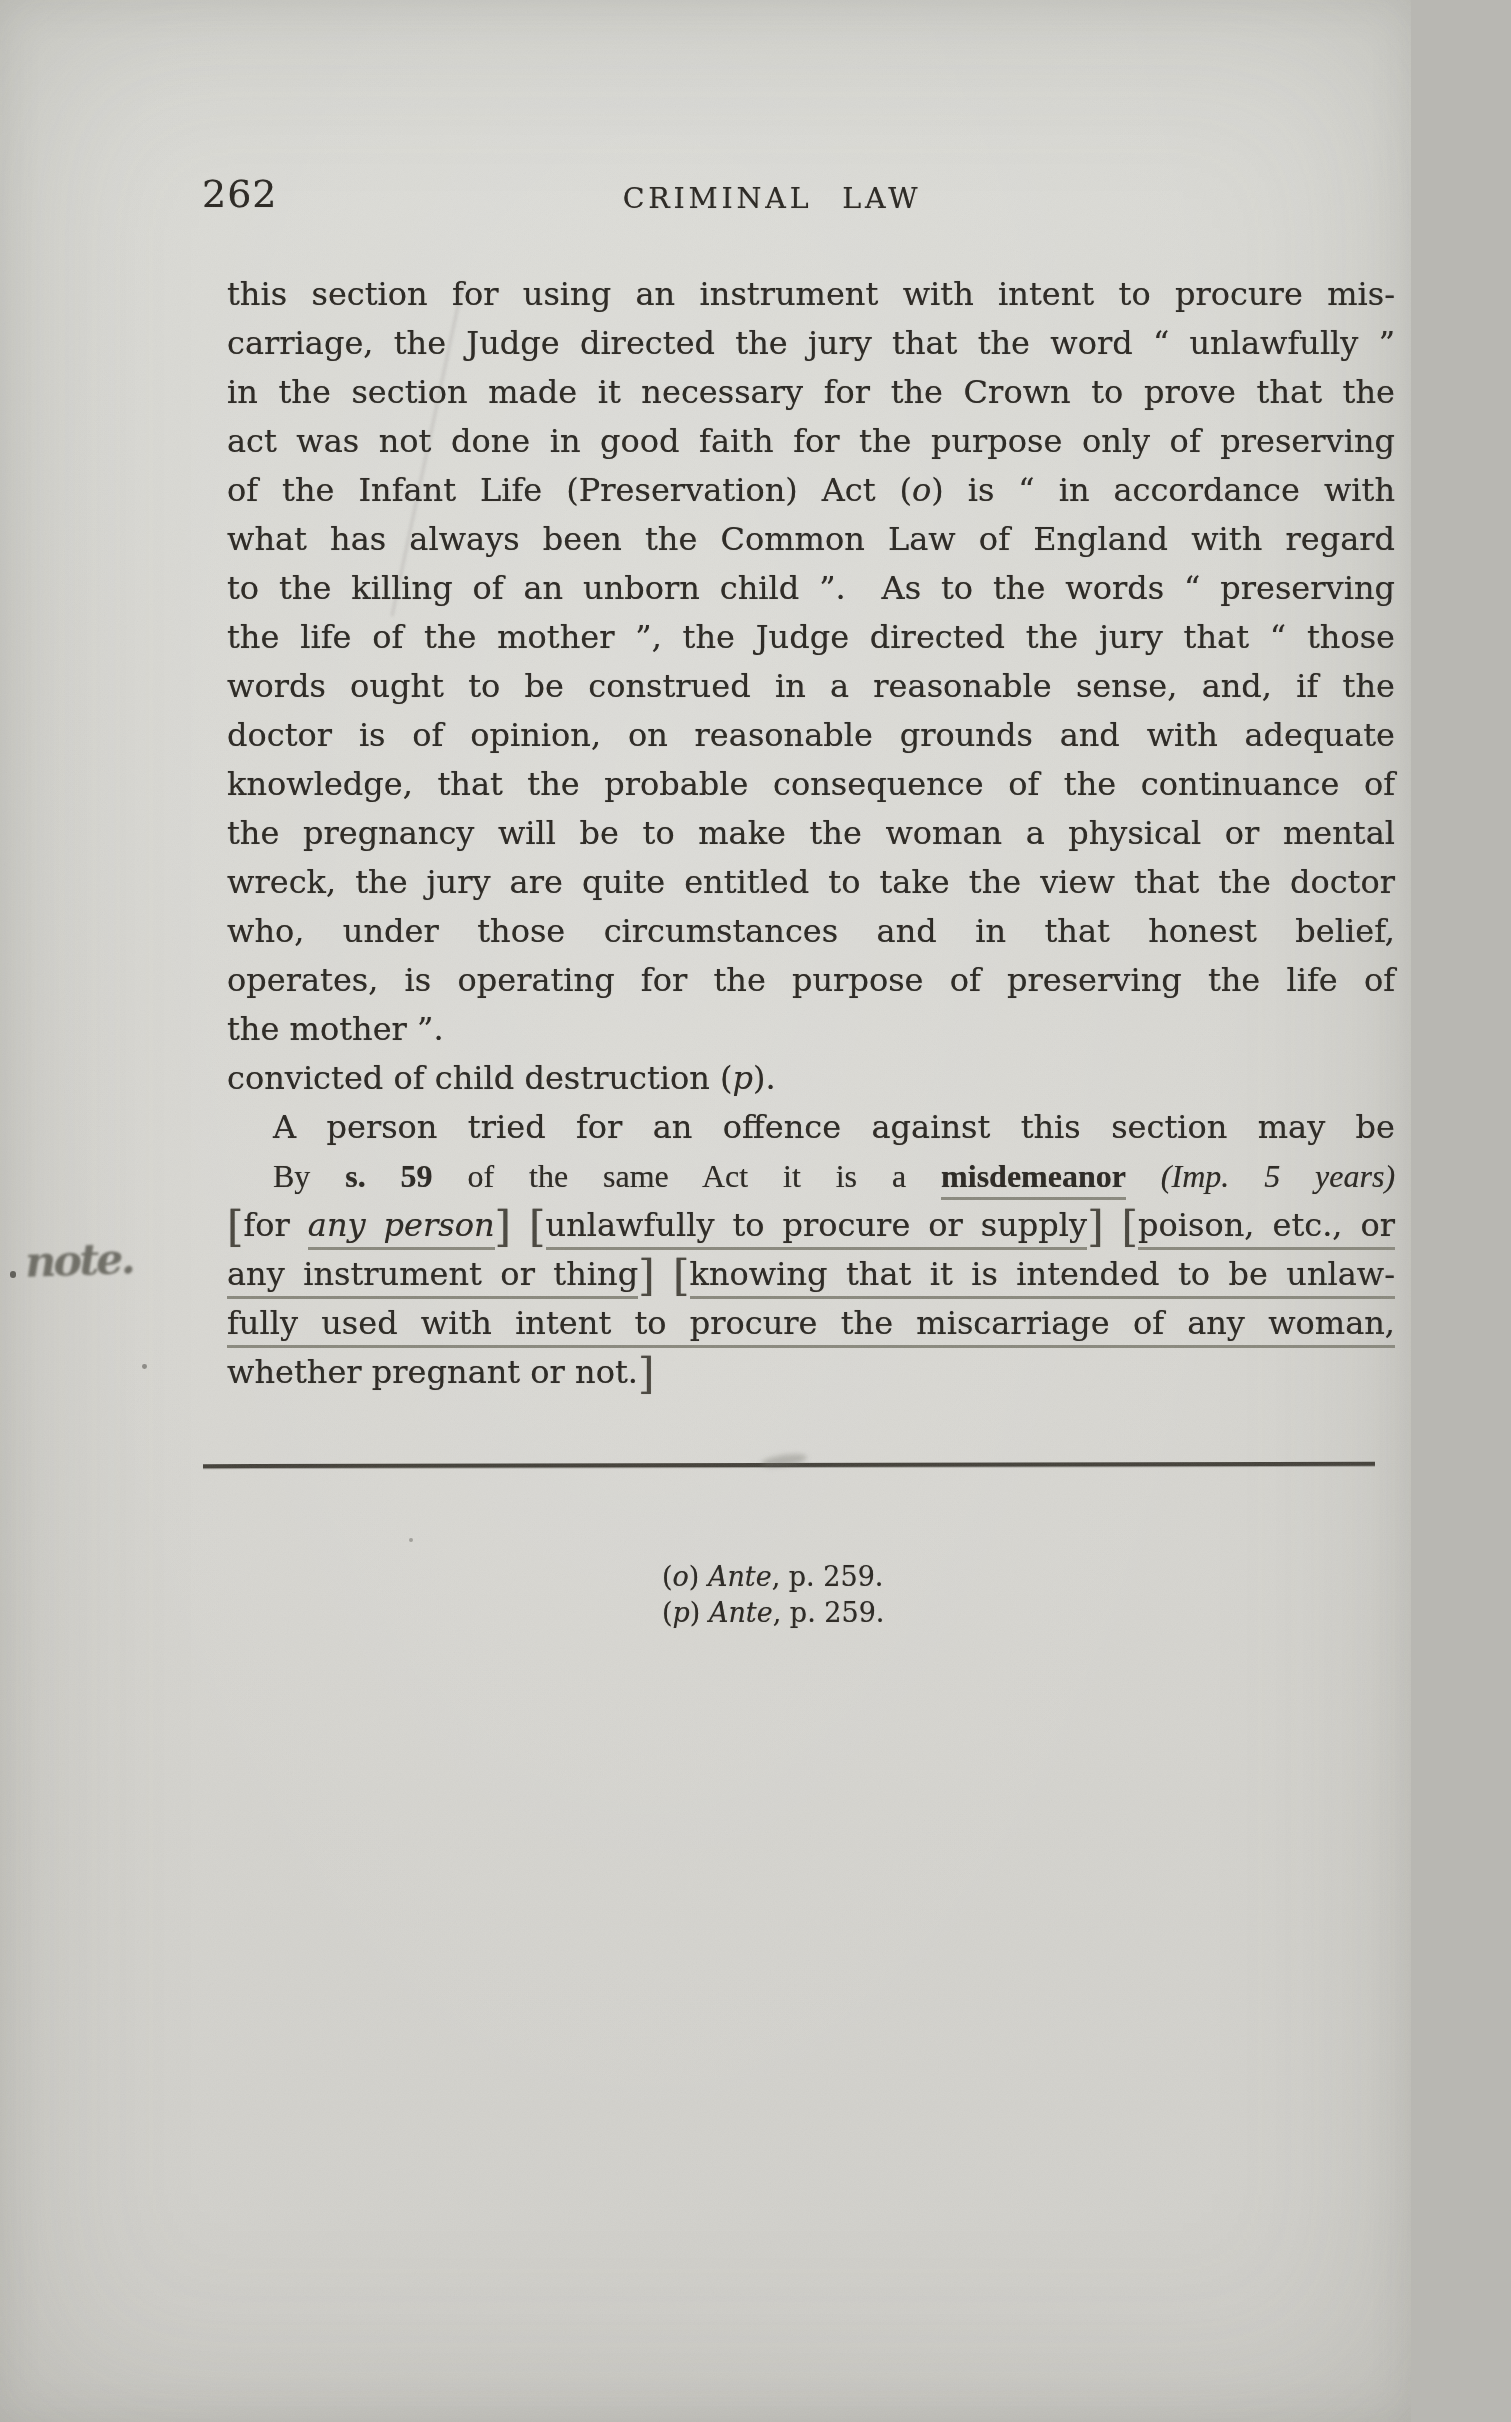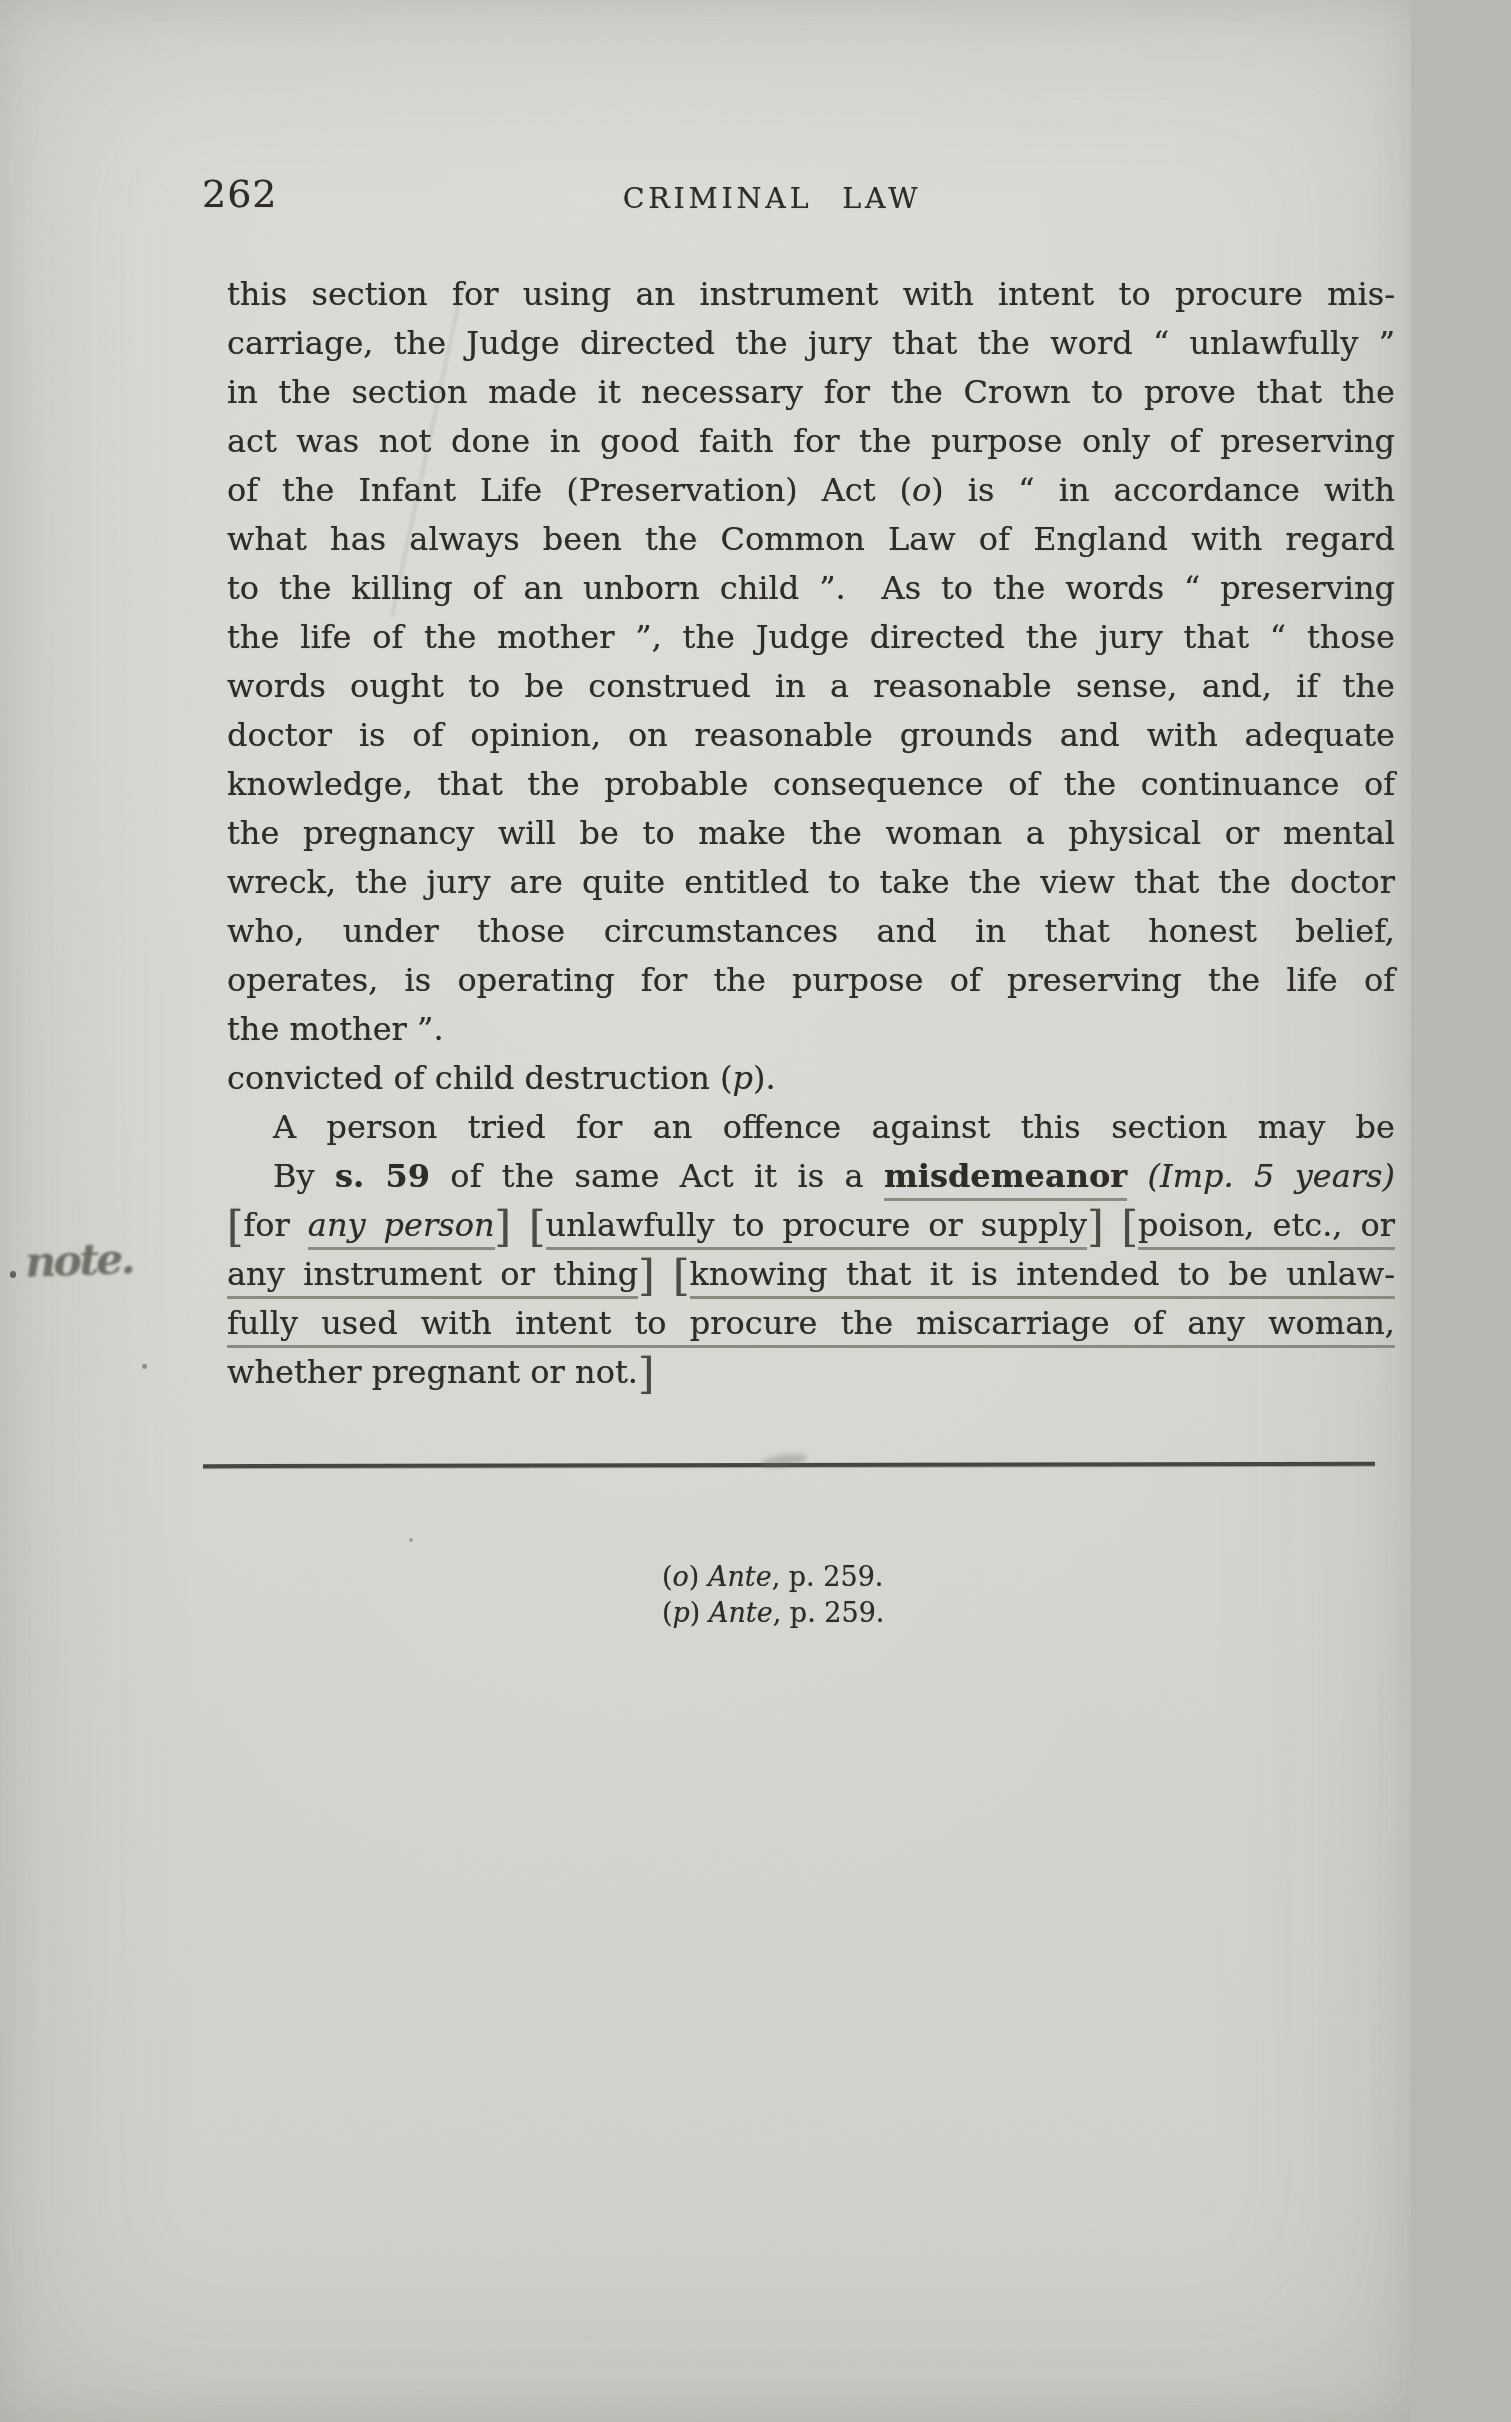--- a/index.html
+++ b/index.html
@@ -126,21 +126,21 @@
       <div class="line"><span>words ought to be construed in a reasonable sense, and, if the</span></div>
       <div class="line"><span>doctor is of opinion, on reasonable grounds and with adequate</span></div>
       <div class="line"><span>knowledge, that the probable consequence of the continuance of</span></div>
       <div class="line"><span>the pregnancy will be to make the woman a physical or mental</span></div>
       <div class="line"><span>wreck, the jury are quite entitled to take the view that the doctor</span></div>
       <div class="line"><span>who, under those circumstances and in that honest belief,</span></div>
       <div class="line"><span>operates, is operating for the purpose of preserving the life of</span></div>
       <div class="line left"><span>the mother ”.</span></div>
       <div class="line left"><span>convicted of child destruction (</span><span class="i">p</span><span>).</span></div>
       <div class="line" style="padding-left: 46px;"><span>A person tried for an offence against this section may be</span></div>
-      <div class="line" style="padding-left: 46px;"><span>By </span><span class="b">s. 59</span><span> of the same Act it is a </span><span class="b u">misdemeanor</span><span> </span><span class="i">(Imp. 5 years)</span></div>
+      <div class="line" style="padding-left: 46px; font-family: Liberation Serif, serif;"><span>By </span><span class="b">s. 59</span><span> of the same Act it is a </span><span class="b u">misdemeanor</span><span> </span><span class="i">(Imp. 5 years)</span></div>
       <div class="line"><span class="brk">[</span><span>for </span><span class="i u">any person</span><span class="brk">]</span><span> </span><span class="brk">[</span><span class="u">unlawfully to procure or supply</span><span class="brk">]</span><span> </span><span class="brk">[</span><span class="u">poison, etc., or</span></div>
       <div class="line"><span class="u">any instrument or thing</span><span class="brk">]</span><span> </span><span class="brk">[</span><span class="u">knowing that it is intended to be unlaw-</span></div>
       <div class="line"><span class="u">fully used with intent to procure the miscarriage of any woman,</span></div>
       <div class="line left"><span>whether pregnant or not.</span><span class="brk">]</span></div>
     </div>
 
   <div class="note">note.</div>
 
   <div class="rule"></div>
   <div id="footnotes" class="footnotes ink">

